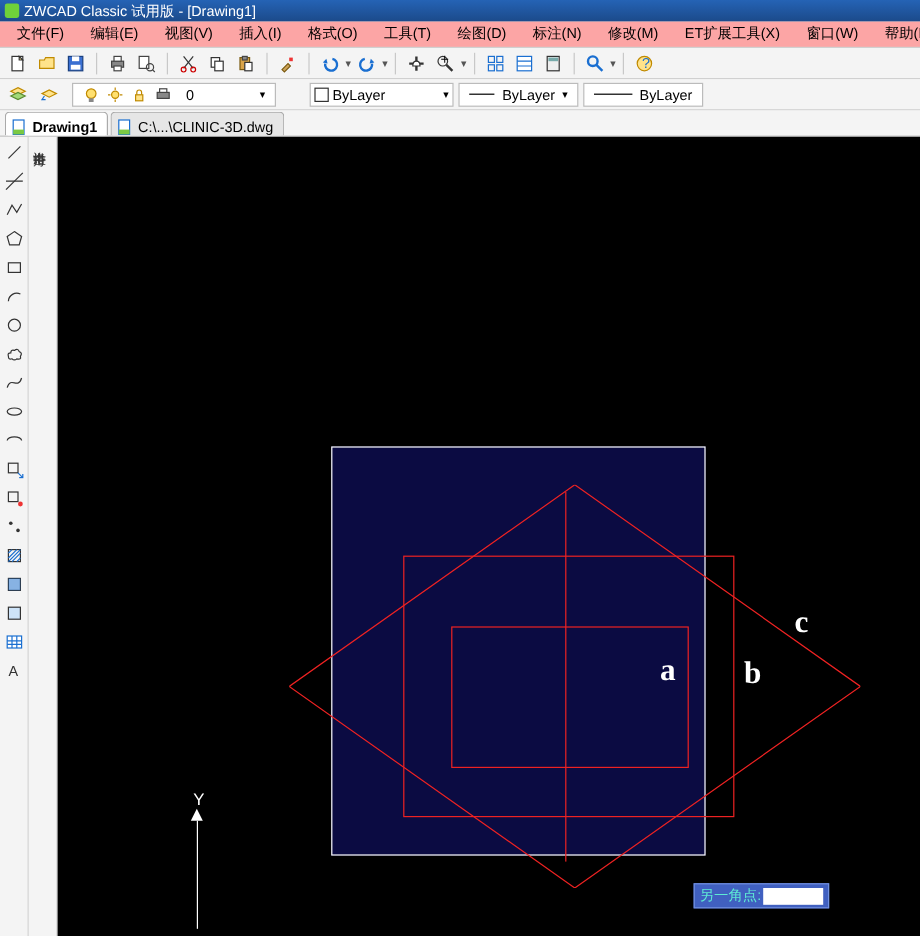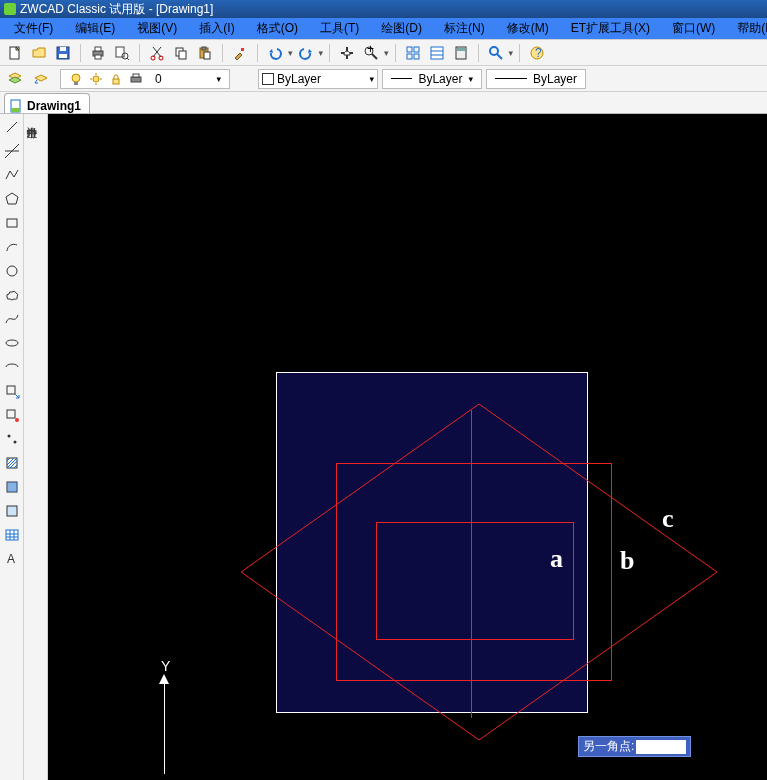--- a/index.html
+++ b/index.html
@@ -1,20 +1,20 @@
 <!DOCTYPE html>
 <html><head>
 <meta charset="utf-8">
 <style>
   * { box-sizing: border-box; margin: 0; padding: 0; font-family: "Microsoft YaHei", SimSun, Arial, sans-serif; font-size: 12px; }
   body { width: 767px; height: 780px; overflow: hidden; background: #f0f0f0; }
 
   .titlebar { height: 18px; background: linear-gradient(#2563b5,#1b4a8a); color: #fff; display: flex; align-items: center; padding: 0 4px; gap: 4px; }
   .titlebar .appicon { width: 12px; height: 12px; background: #6fd13a; border-radius: 2px; }
-  .menubar { height: 22px; background: #3b82f6; border-bottom: 1px solid #d0d0d0; display: flex; align-items: center; padding: 0 6px; gap: 6px; }
+  .menubar { height: 22px; background: #fca5a5; border-bottom: 1px solid #d0d0d0; display: flex; align-items: center; padding: 0 6px; gap: 6px; }
   .menubar .mi { padding: 2px 8px; cursor: default; white-space: nowrap; }
 
   .toolbar { height: 26px; background: #f4f4f4; border-bottom: 1px solid #d0d0d0; display: flex; align-items: center; padding: 0 4px; gap: 2px; }
   .toolbar .sep { width: 1px; height: 18px; background: #c8c8c8; margin: 0 4px; }
   .tbtn { width: 22px; height: 22px; display: flex; align-items: center; justify-content: center; border: 1px solid transparent; border-radius: 2px; cursor: default; }
   .tbtn svg { width: 16px; height: 16px; }
 
   .propbar { height: 26px; background: #f4f4f4; border-bottom: 1px solid #d0d0d0; display: flex; align-items: center; padding: 0 4px; gap: 4px; }
   .propbar .dash { height: 20px; display:flex; align-items:center; padding: 0 8px; border: 1px solid #bbb; background:#fff; gap:6px; min-width:100px; }
   .propbar .dash .line { flex:1; border-top:1px solid #000; }
@@ -32,21 +32,21 @@
   .canvas { flex:1; background:#000; position:relative; overflow:hidden; }
 
   .selrect { position:absolute; background:rgba(20,20,120,0.55); border:1px solid #fff; }
   .redrect { position:absolute; border:1px solid #e22; }
   .label { position:absolute; color:#fff; font-size:26px; font-family: "Comic Sans MS", cursive; font-weight:bold; }
   .axis { position:absolute; color:#fff; }
   .axis .yl { position:absolute; left: -3px; top:-16px; font-size:14px; }
   .axis .arrow { position:absolute; width:0; height:0; border-left:5px solid transparent; border-right:5px solid transparent; border-bottom:10px solid #fff; }
   .axis .stem { position:absolute; width:1px; background:#fff; }
 
-  .promptbox { position:absolute; background:#4060c0; color:#ffffff; padding:1px 4px; border:1px solid #7090e0; font-size:12px; display:flex; align-items:center; }
+  .promptbox { position:absolute; background:#4060c0; color:#5eead4; padding:1px 4px; border:1px solid #7090e0; font-size:12px; display:flex; align-items:center; }
   .promptbox .cursor { display:inline-block; width:50px; height:14px; background:#fff; margin-left:2px; }
 
   .colorsel { width:40px; height:20px; border:1px solid #bbb; background:#fff; display:flex; align-items:center; padding:0 3px; gap:3px; }
   .colorsel .sw { width:12px; height:12px; border:1px solid #333; background:#fff; }
 
 </style>
 </head>
 <body>
 
 <div class="titlebar">
@@ -259,20 +259,27 @@
 </div>
 
 <div class="tabbar">
   <div class="tab">
     <svg class="ic" viewBox="0 0 14 14">
         <rect x="2" y="1" width="9" height="12" fill="#fff" stroke="#1a6fd1"></rect>
         <rect x="2" y="9" width="9" height="4" fill="#7ac943"></rect>
       </svg>
     <span style="font-weight:bold;">Drawing1</span>
   </div>
+  <div class="tab inactive">
+    <svg class="ic" viewBox="0 0 14 14">
+        <rect x="2" y="1" width="9" height="12" fill="#fff" stroke="#1a6fd1"></rect>
+        <rect x="2" y="9" width="9" height="4" fill="#7ac943"></rect>
+      </svg>
+    <span>C:\...\CLINIC-3D.dwg</span>
+  </div>
 </div>
 
 <div class="workarea">
 
   <div class="vtoolbar">
     <div class="tbtn">
         <svg viewBox="0 0 16 16">
           <line x1="3" y1="13" x2="13" y2="3" stroke="#333"></line>
         </svg>
       </div>

